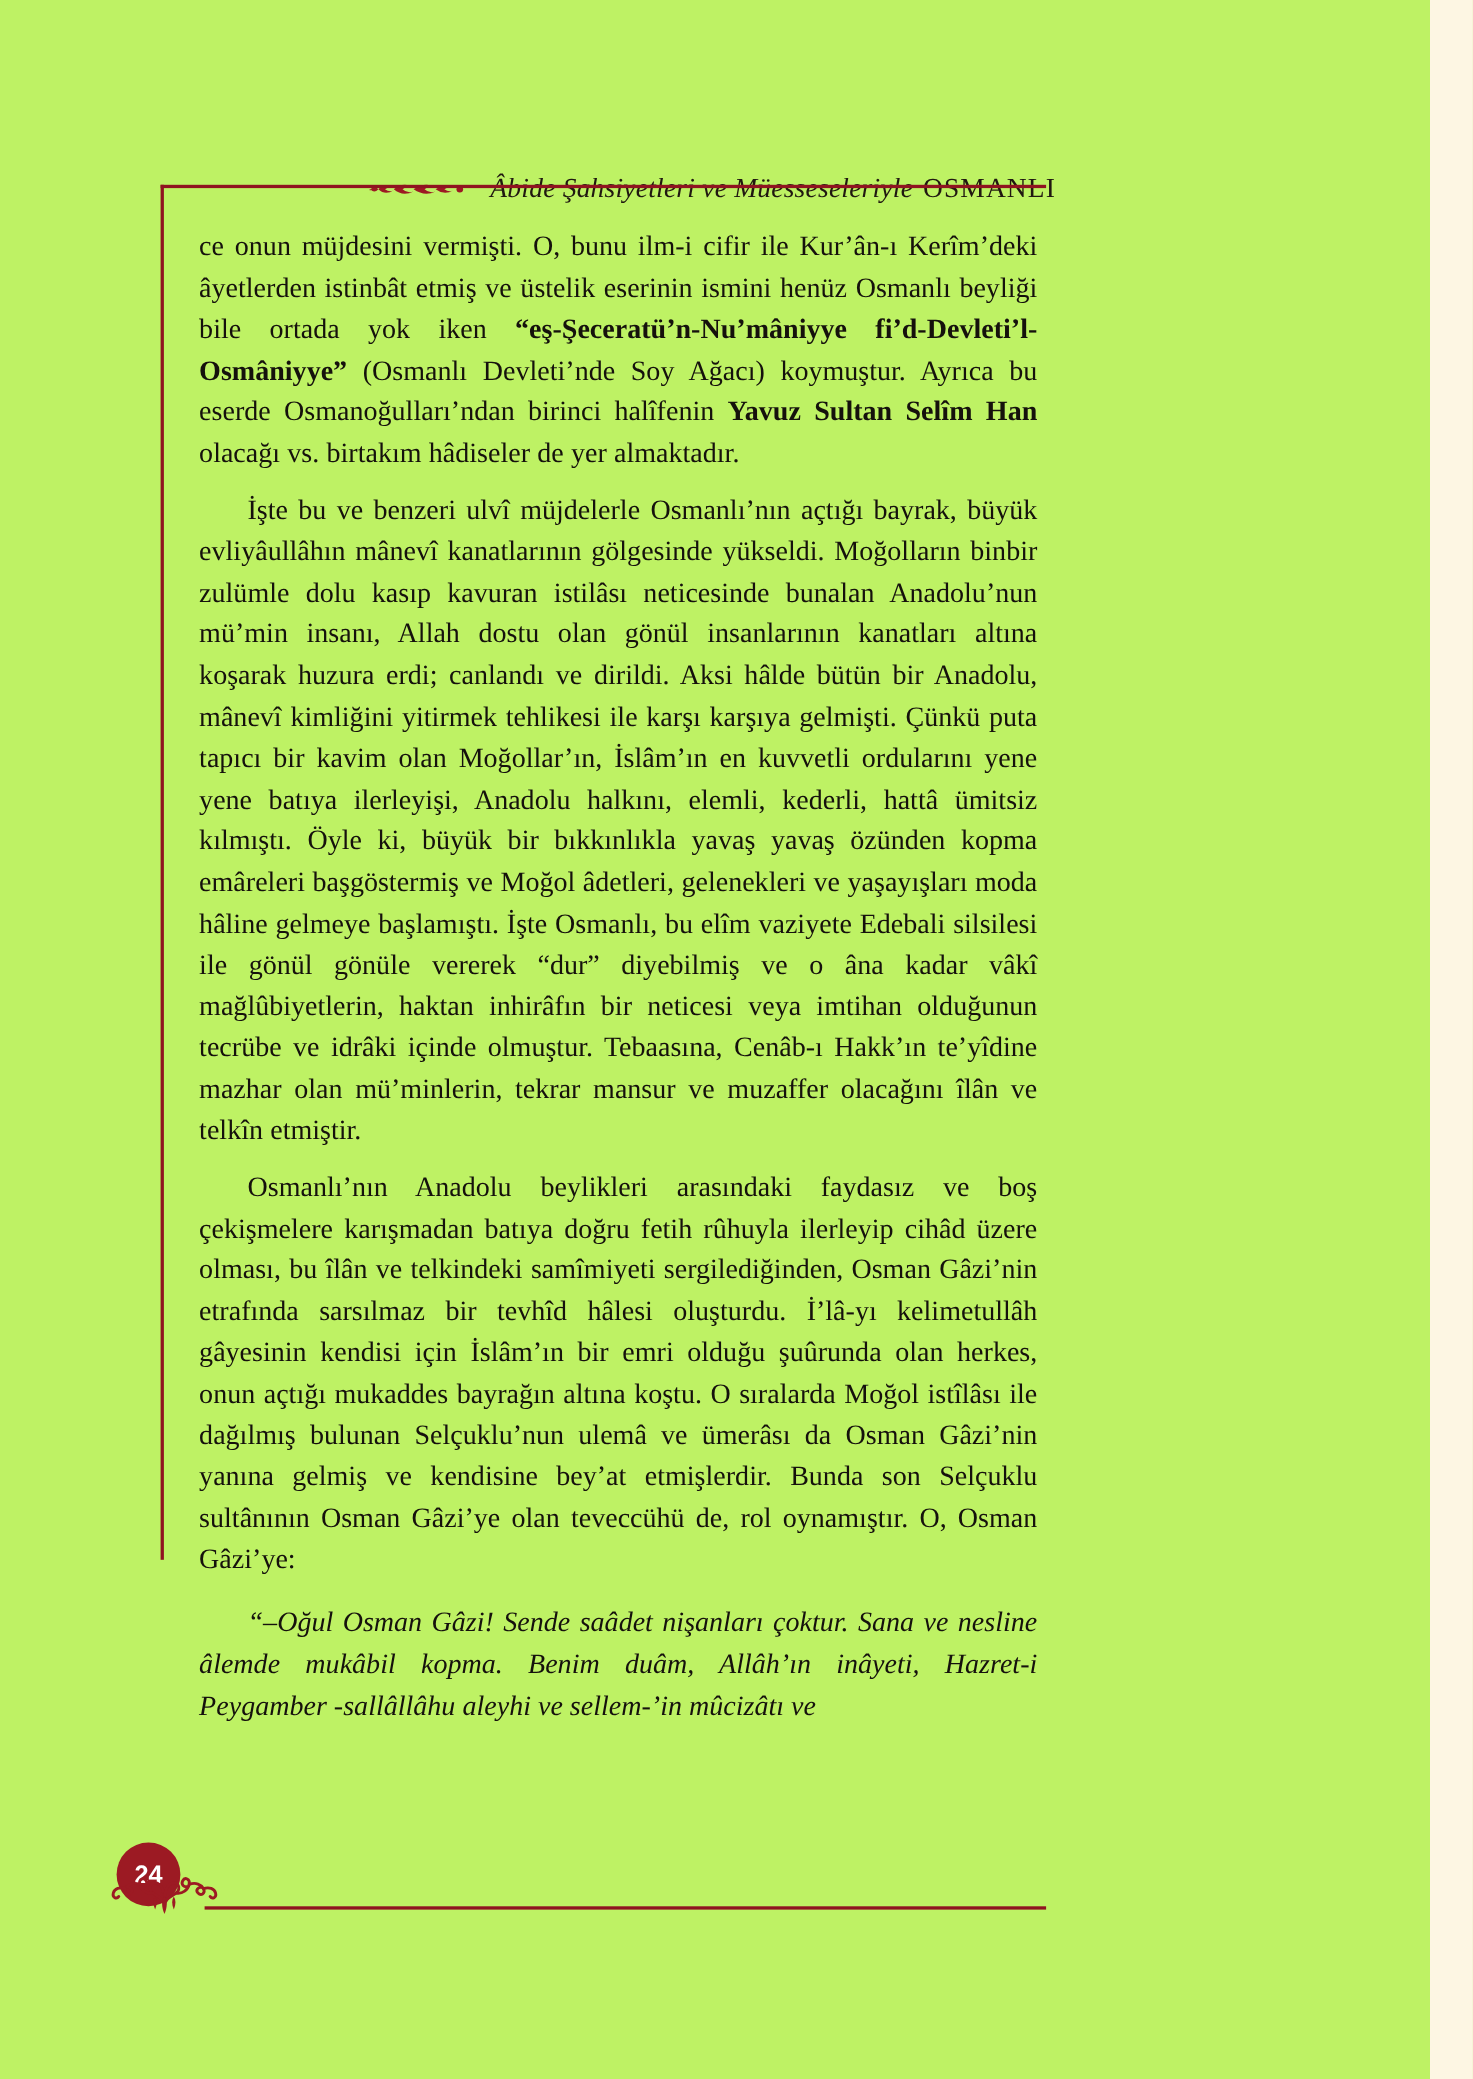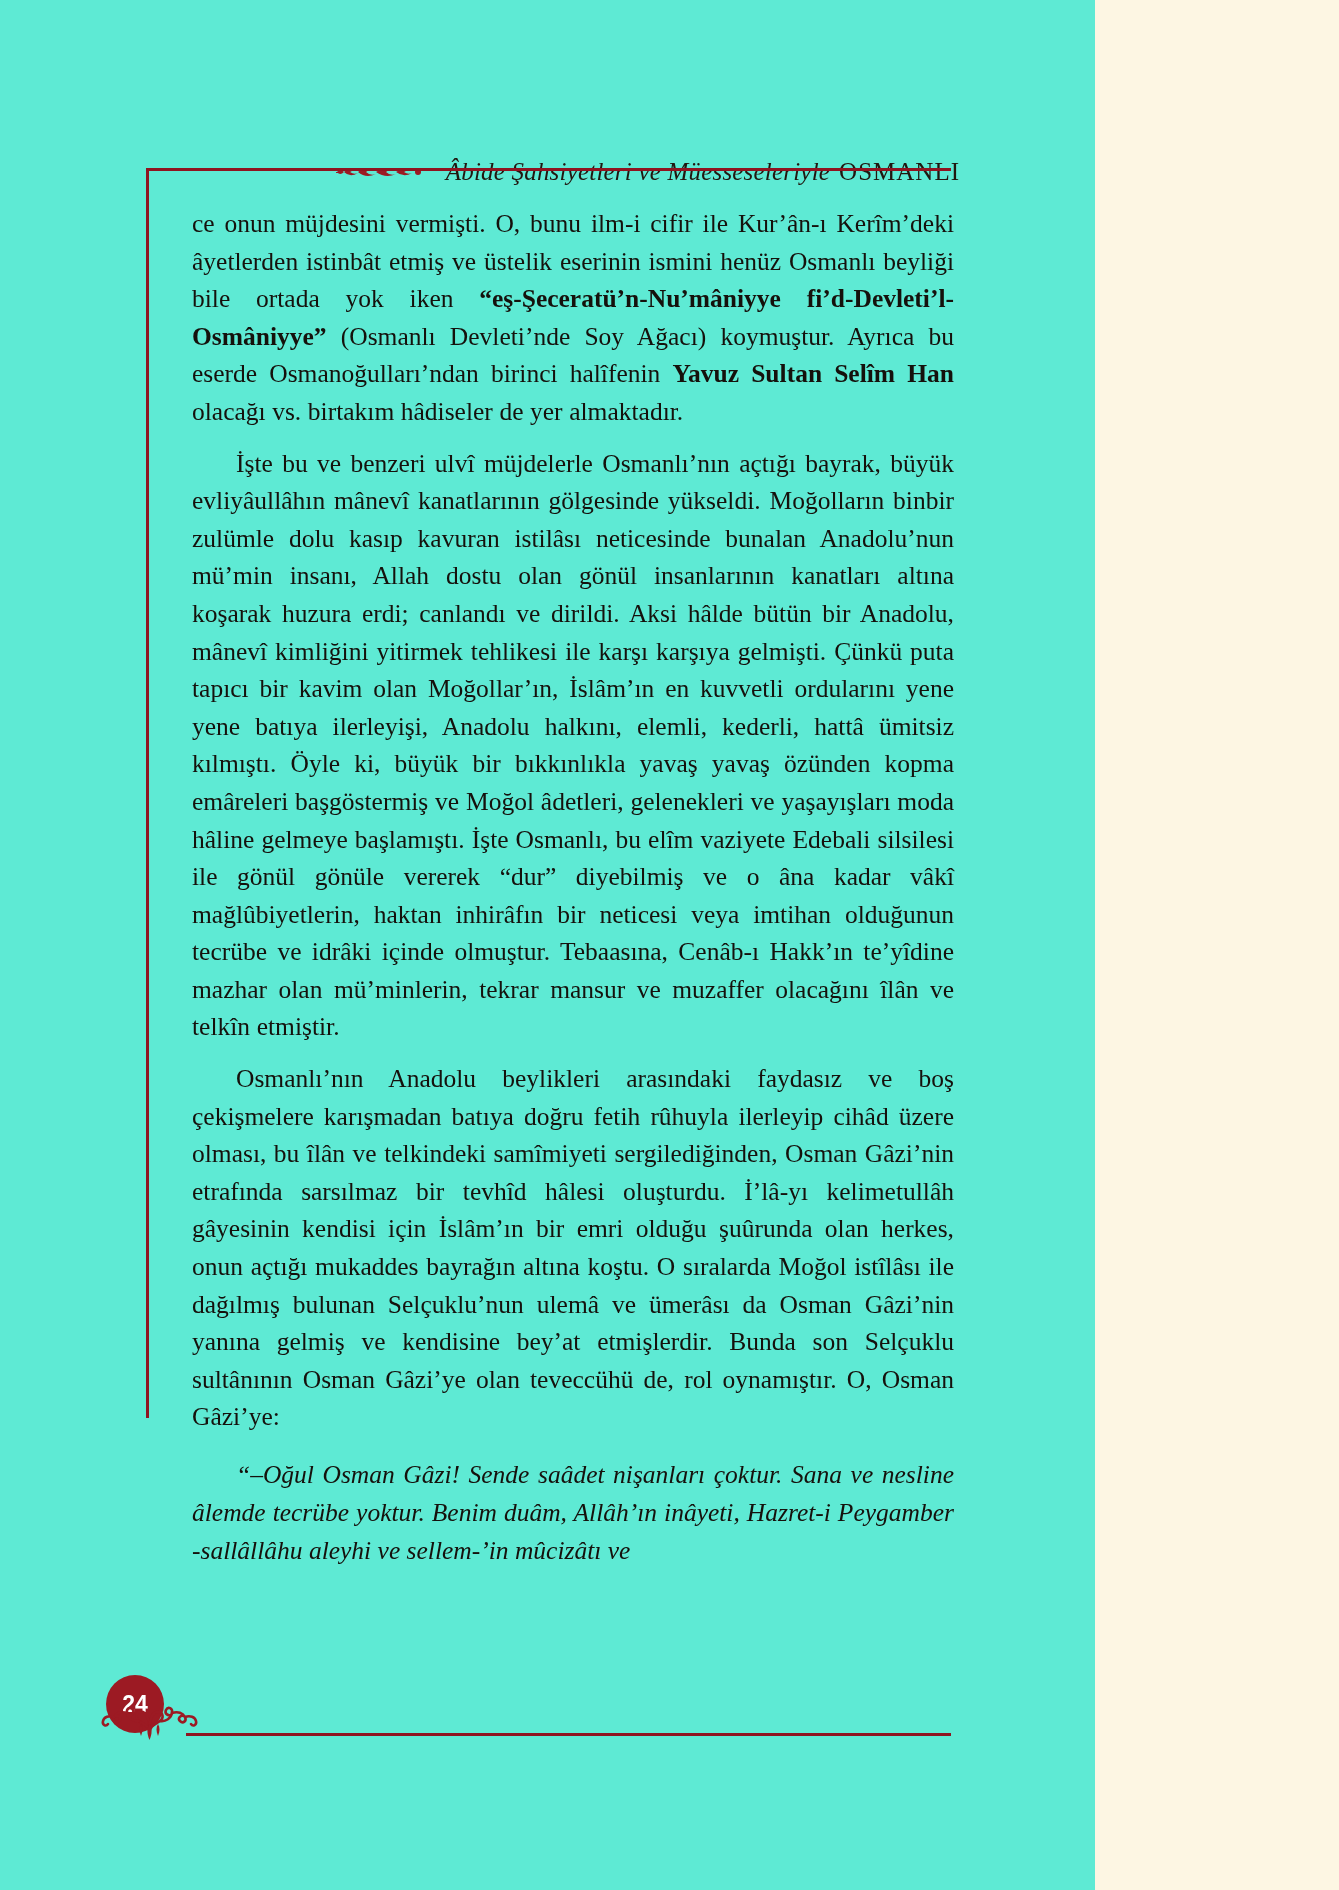--- a/index.html
+++ b/index.html
@@ -11,23 +11,23 @@
     height: 1890px;
     background: #fdf6e3;
     font-family: "Liberation Serif", serif;
     overflow: hidden;
     position: relative;
   }
 
   .page {
     position: absolute;
     left: 0; top: 0;
-    width: 1095px;
+    width: 1300px;
     height: 1890px;
-    background: #5eead4;
+    background: #bef264;
   }
 
   
   .header {
     position: absolute;
     left: 140px;
     top: 150px;
     width: 820px;
     height: 44px;
     display: flex;
@@ -75,21 +75,21 @@
     left: 186px;
     top: 1733px;
     width: 765px;
     height: 3px;
     background: #8f1420;
   }
 
   
   .content {
     position: absolute;
-    left: 192px;
+    left: 181px;
     top: 205px;
     width: 762px;
   }
   p.body {
     margin: 0;
     font-size: 25.5px;
     line-height: 37.6px;
     color: #15110c;
     text-align: justify;
     text-align-last: left;
@@ -171,21 +171,21 @@
   <div class="frame-bottom"></div>
 
   <div class="content">
 
     <p class="body"><span>ce onun müjdesini vermişti. O, bunu ilm-i cifir ile Kur’ân-ı Kerîm’deki âyetlerden istinbât etmiş ve üstelik eserinin ismini henüz Osmanlı beyliği bile ortada yok iken </span><span class="b">“eş-Şeceratü’n-Nu’mâniyye fi’d-Devleti’l-Osmâniyye”</span><span> (Osmanlı Devleti’nde Soy Ağacı) koymuştur. Ayrıca bu eserde Osmanoğulları’ndan birinci halîfenin </span><span class="b">Yavuz Sultan Selîm Han</span><span> olacağı vs. birtakım hâdiseler de yer almaktadır.</span></p>
 
     <p class="body indent">İşte bu ve benzeri ulvî müjdelerle Osmanlı’nın açtığı bayrak, büyük evliyâullâhın mânevî kanatlarının gölgesinde yükseldi. Moğolların binbir zulümle dolu kasıp kavuran istilâsı neticesinde bunalan Anadolu’nun mü’min insanı, Allah dostu olan gönül insanlarının kanatları altına koşarak huzura erdi; canlandı ve dirildi. Aksi hâlde bütün bir Anadolu, mânevî kimliğini yitirmek tehlikesi ile karşı karşıya gelmişti. Çünkü puta tapıcı bir kavim olan Moğollar’ın, İslâm’ın en kuvvetli ordularını yene yene batıya ilerleyişi, Anadolu halkını, elemli, kederli, hattâ ümitsiz kılmıştı. Öyle ki, büyük bir bıkkınlıkla yavaş yavaş özünden kopma emâreleri başgöstermiş ve Moğol âdetleri, gelenekleri ve yaşayışları moda hâline gelmeye başlamıştı. İşte Osmanlı, bu elîm vaziyete Edebali silsilesi ile gönül gönüle vererek “dur” diyebilmiş ve o âna kadar vâkî mağlûbiyetlerin, haktan inhirâfın bir neticesi veya imtihan olduğunun tecrübe ve idrâki içinde olmuştur. Tebaasına, Cenâb-ı Hakk’ın te’yîdine mazhar olan mü’minlerin, tekrar mansur ve muzaffer olacağını îlân ve telkîn etmiştir.</p>
 
     <p class="body indent">Osmanlı’nın Anadolu beylikleri arasındaki faydasız ve boş çekişmelere karışmadan batıya doğru fetih rûhuyla ilerleyip cihâd üzere olması, bu îlân ve telkindeki samîmiyeti sergilediğinden, Osman Gâzi’nin etrafında sarsılmaz bir tevhîd hâlesi oluşturdu. İ’lâ-yı kelimetullâh gâyesinin kendisi için İslâm’ın bir emri olduğu şuûrunda olan herkes, onun açtığı mukaddes bayrağın altına koştu. O sıralarda Moğol istîlâsı ile dağılmış bulunan Selçuklu’nun ulemâ ve ümerâsı da Osman Gâzi’nin yanına gelmiş ve kendisine bey’at etmişlerdir. Bunda son Selçuklu sultânının Osman Gâzi’ye olan teveccühü de, rol oynamıştır. O, Osman Gâzi’ye:</p>
 
-    <p class="quote">“–Oğul Osman Gâzi! Sende saâdet nişanları çoktur. Sana ve nesline âlemde tecrübe yoktur. Benim duâm, Allâh’ın inâyeti, Hazret-i Peygamber -sallâllâhu aleyhi ve sellem-’in mûcizâtı ve</p>
+    <p class="quote">“–Oğul Osman Gâzi! Sende saâdet nişanları çoktur. Sana ve nesline âlemde mukâbil kopma. Benim duâm, Allâh’ın inâyeti, Hazret-i Peygamber -sallâllâhu aleyhi ve sellem-’in mûcizâtı ve</p>
 
   </div>
 
   <div class="page-number">
     <span>24</span>
   </div>
 
   <div class="bottom-ornament">
     <svg width="105" height="42" viewBox="0 0 105 42" xmlns="http://www.w3.org/2000/svg">
       <g fill="none" stroke="#9c1a23" stroke-width="2.6" stroke-linecap="round">

